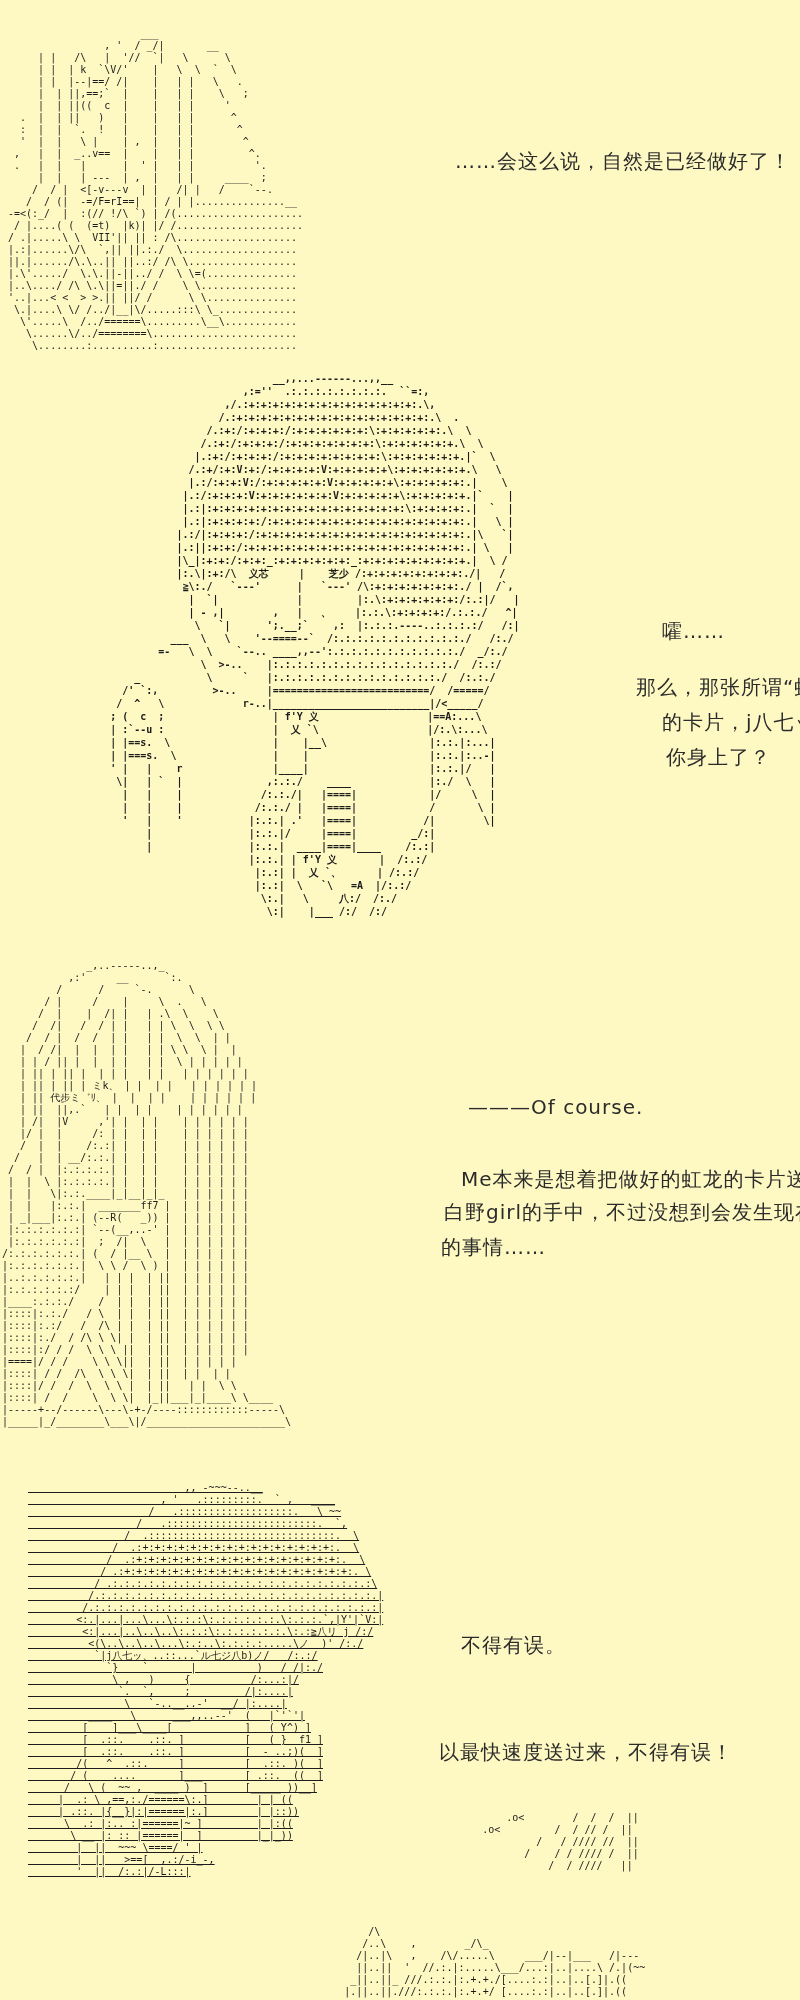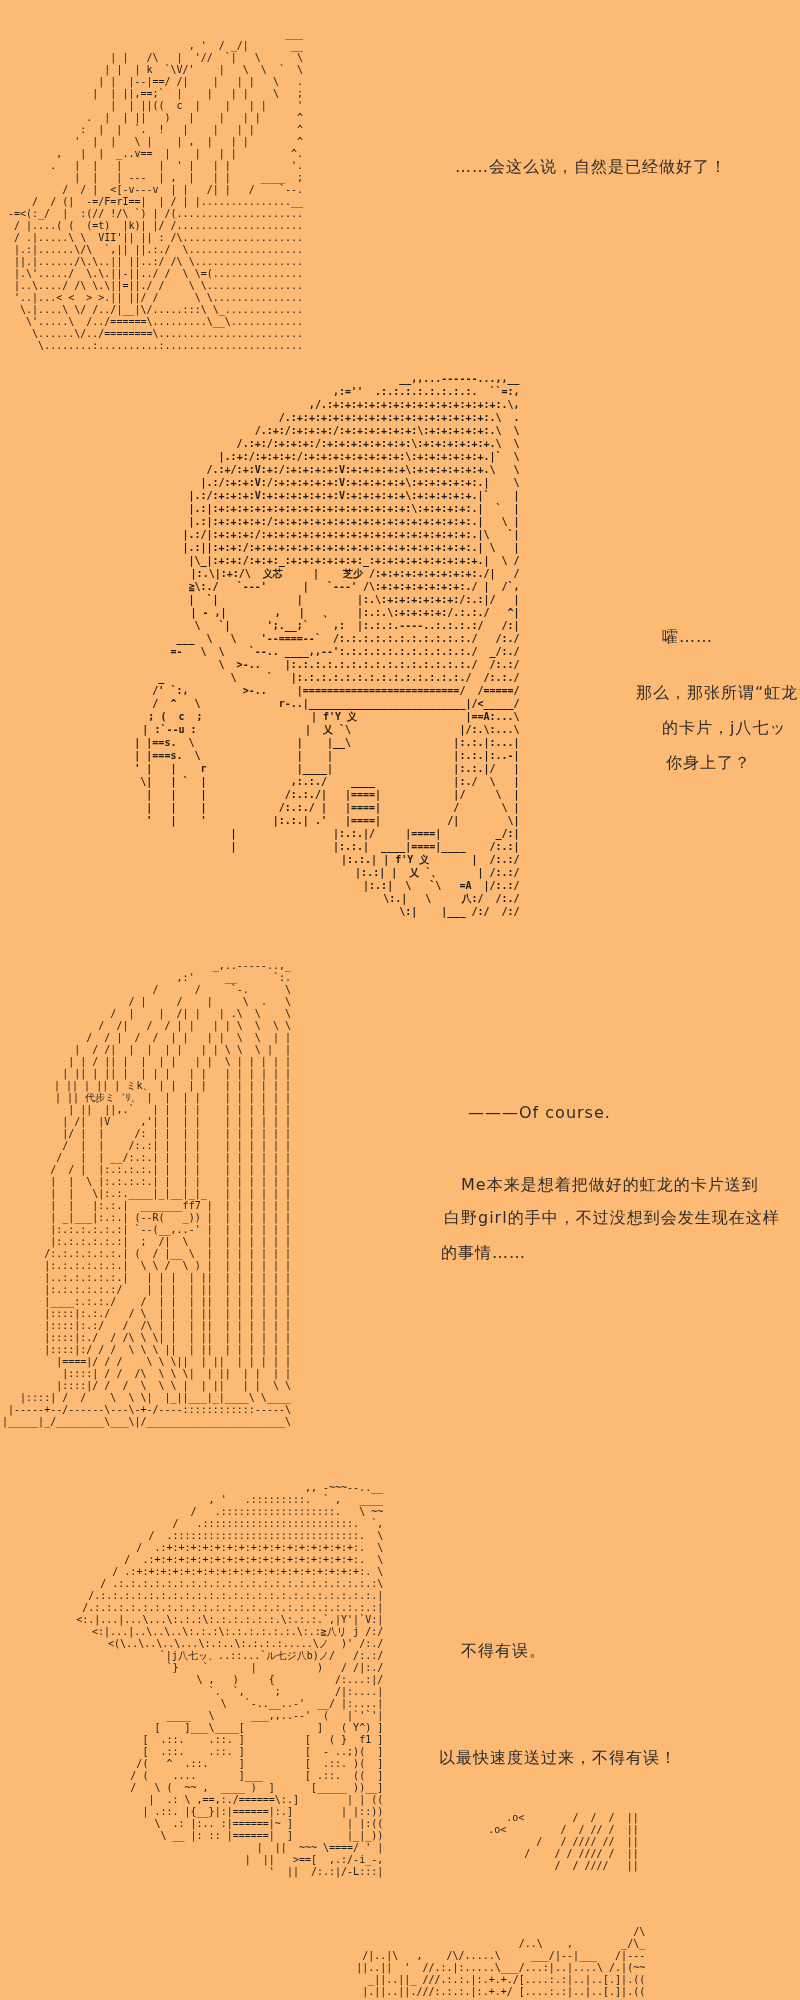--- a/index.html
+++ b/index.html
@@ -1,44 +1,42 @@
 <!DOCTYPE html>
 <html><head>
 <meta charset="utf-8">
 <style>
   html,body{margin:0;padding:0;background:#ffffff;}
   #page{
     position:relative;
     width:800px;
     height:2000px;
-    background:#fdba74;
+    background:#fef9c3;
     overflow:hidden;
     font-family:"DejaVu Sans",sans-serif;
-    text-align:right;
   }
   pre.aa{
     position:absolute;
     margin:0;
     font-family:"DejaVu Sans Mono","DejaVu Sans",monospace;
     font-size:10px;
     line-height:12px;
     color:#1c1c1c;
     white-space:pre;
     letter-spacing:0;
   }
   pre.aa.lh13{line-height:13px;}
   .dlg{
     position:absolute;
     font-family:"DejaVu Sans",sans-serif;
-    font-size:16px;
+    font-size:20px;
     line-height:20px;
     letter-spacing:1px;
     color:#2b2b2b;
     white-space:nowrap;
-    margin-top:6px;
   }
 </style>
 </head>
 <body>
 
 <div id="page">
 
   <pre class="aa" style="left:8px; top:28px;">                      ___
                 , '  / _/|       __
      | |   /\   |  '//  `|   \      \
@@ -152,21 +150,21 @@
 |::::| / /  /\  \ \ \|  | ||  | |  | |
 |::::|/ /  /  \  \ \ |  | ||   | |  \ \
 |::::| /  /    \  \ \|  |_||___|_|____\ \____
 |-----+--/------\---\-+-/----::::::::::::-----\
 |_____|_/________\___\|/_______________________\</pre>
   <div class="dlg" style="left:468px; top:1097px;">———Of course.</div>
   <div class="dlg" style="left:461px; top:1169px;">Me本来是想着把做好的虹龙的卡片送到</div>
   <div class="dlg" style="left:444px; top:1202px;">白野girl的手中，不过没想到会发生现在这样</div>
   <div class="dlg" style="left:441px; top:1237px;">的事情……</div>
 
-  <pre class="aa" style="left:28px; top:1482px;">                          ,, -~~~--..__
+  <pre class="aa" style="left:28px; top:1482px;text-decoration:underline;">                          ,, -~~~--..__
                       , '   .:::::::::.  ` ,   ____
                     /   .:::::::::::::::::::.   \ ~~
                   /   .:::::::::::::::::::::::::.  `,
                 /  .:::::::::::::::::::::::::::::::.  \
               /  .:+:+:+:+:+:+:+:+:+:+:+:+:+:+:+:+:.  \
              /  .:+:+:+:+:+:+:+:+:+:+:+:+:+:+:+:+:+:.  \
             / .:+:+:+:+:+:+:+:+:+:+:+:+:+:+:+:+:+:+:+:. \
            / .:.:.:.:.:.:.:.:.:.:.:.:.:.:.:.:.:.:.:.:.:.:\
           /.:.:.:.:.:.:.:.:.:.:.:.:.:.:.:.:.:.:.:.:.:.:.:.|
          /.:.:.:.:.:.:.:.:.:.:.:.:.:.:.:.:.:.:.:.:.:.:.:.:|

